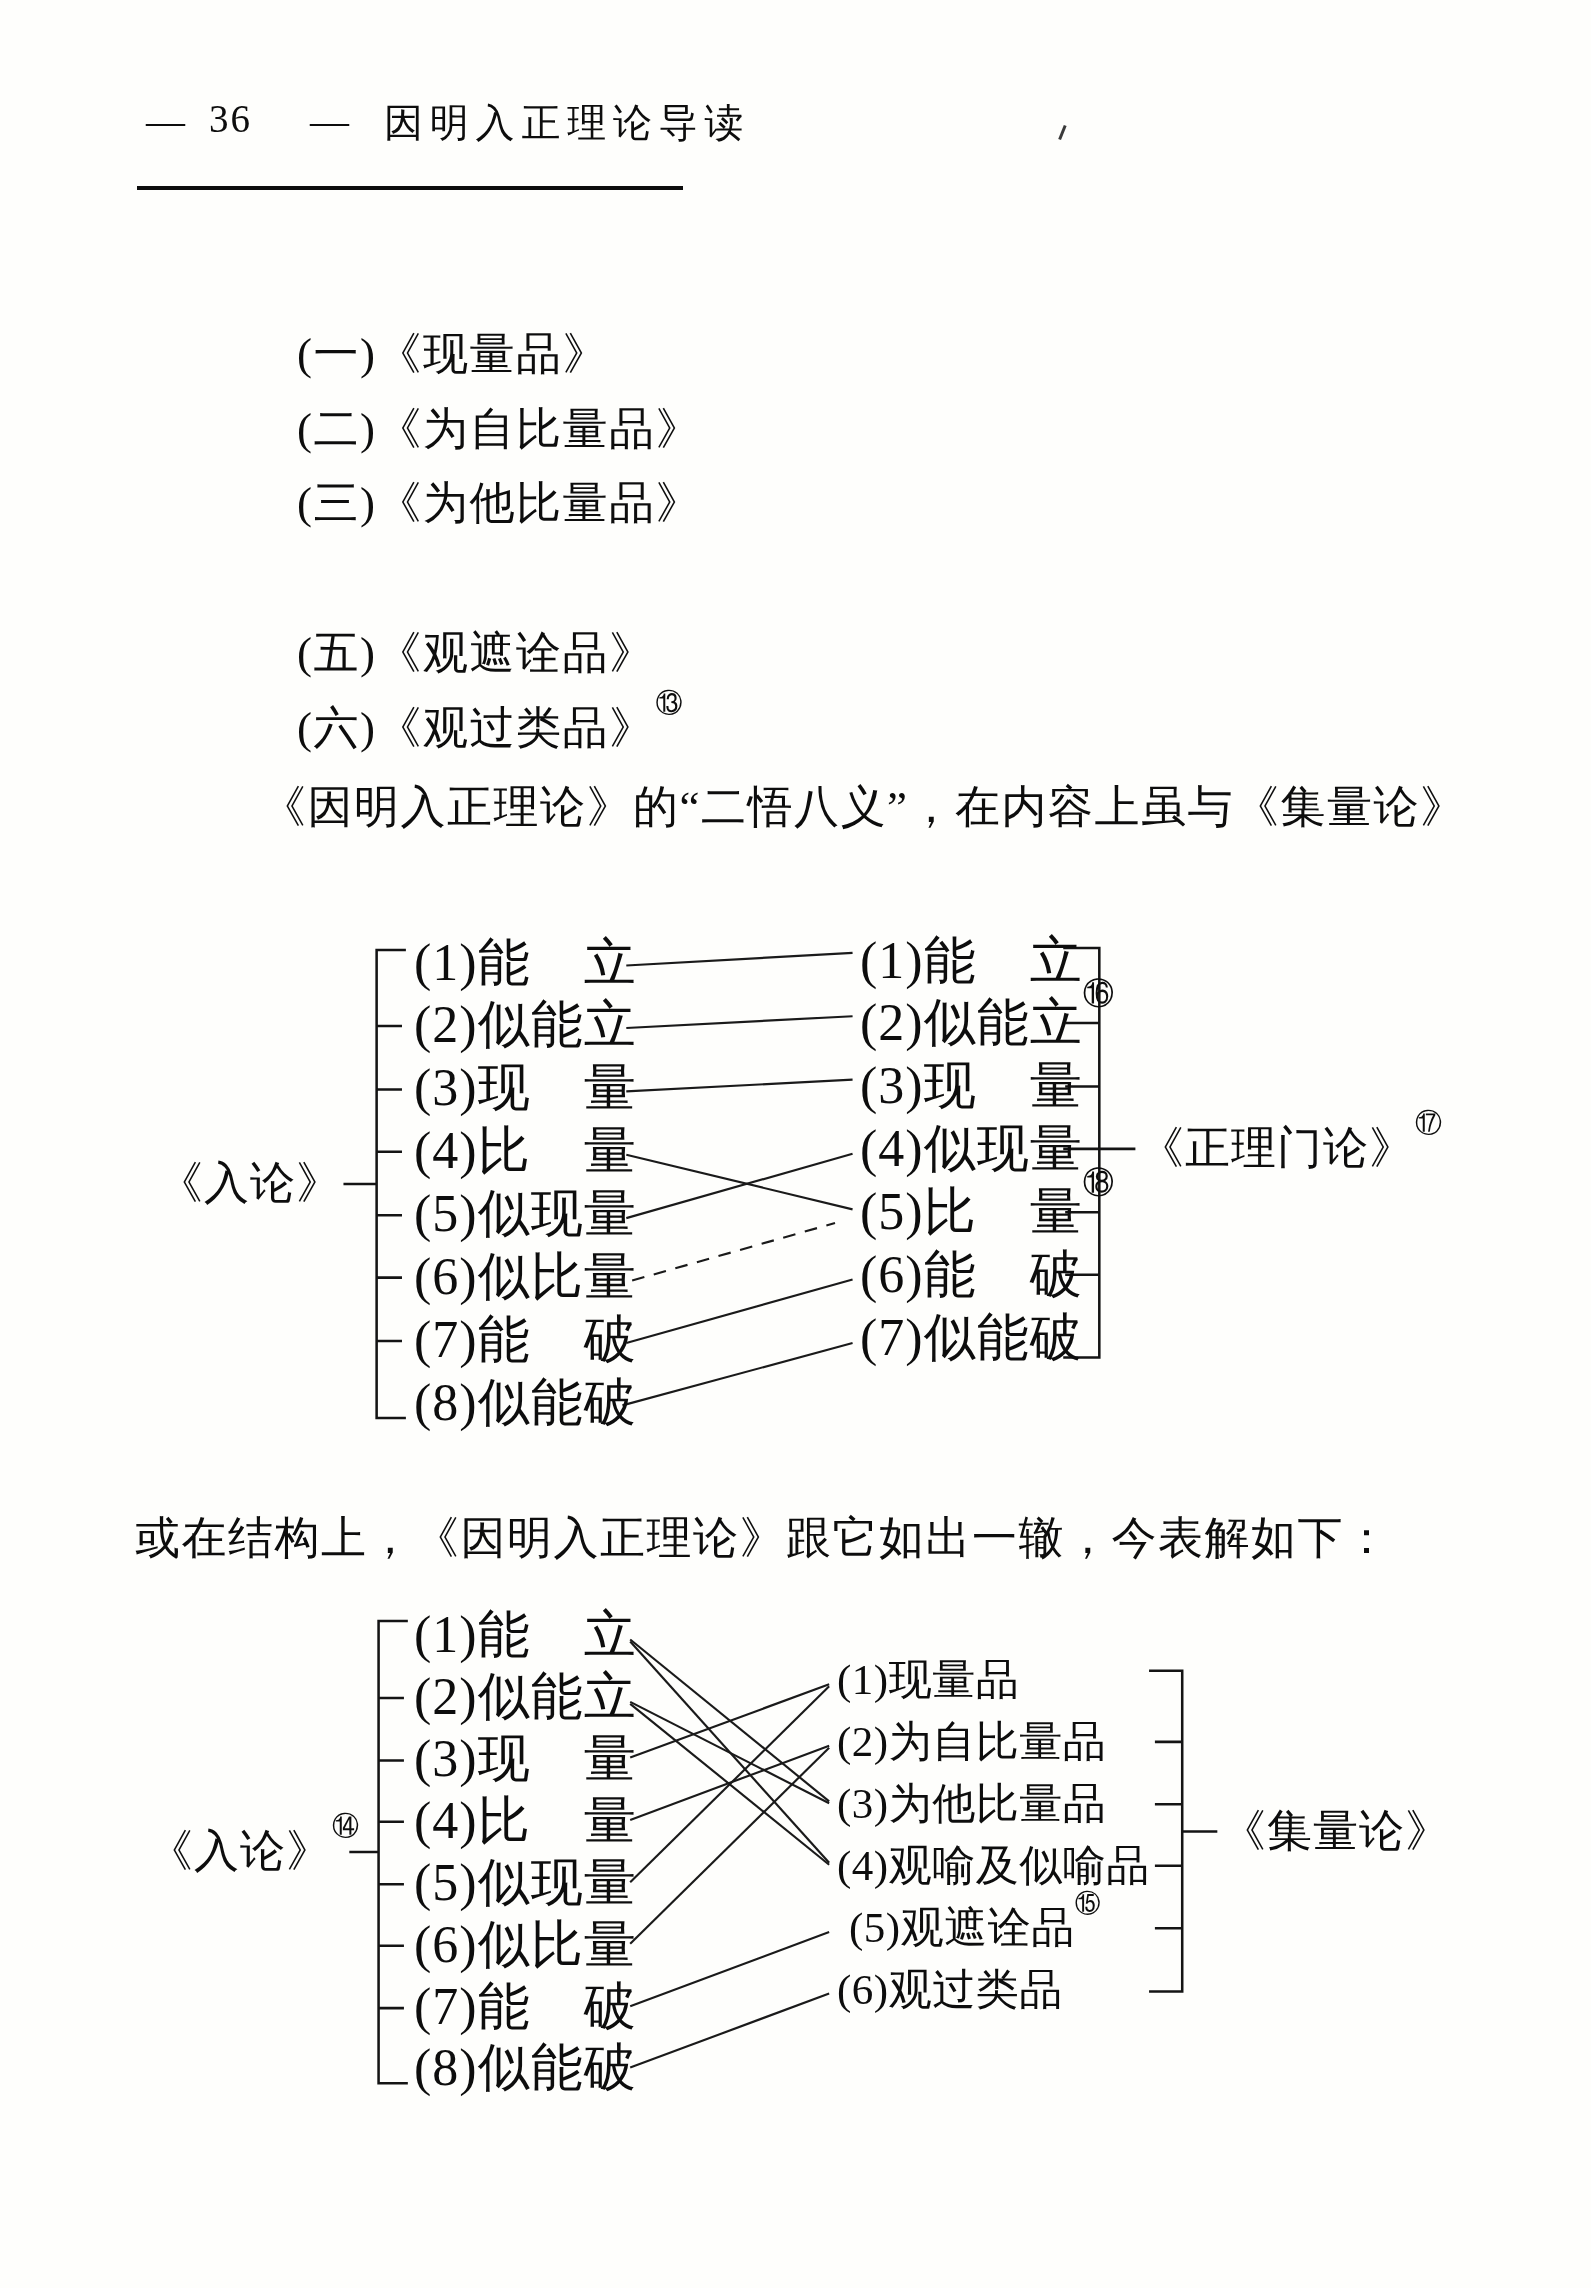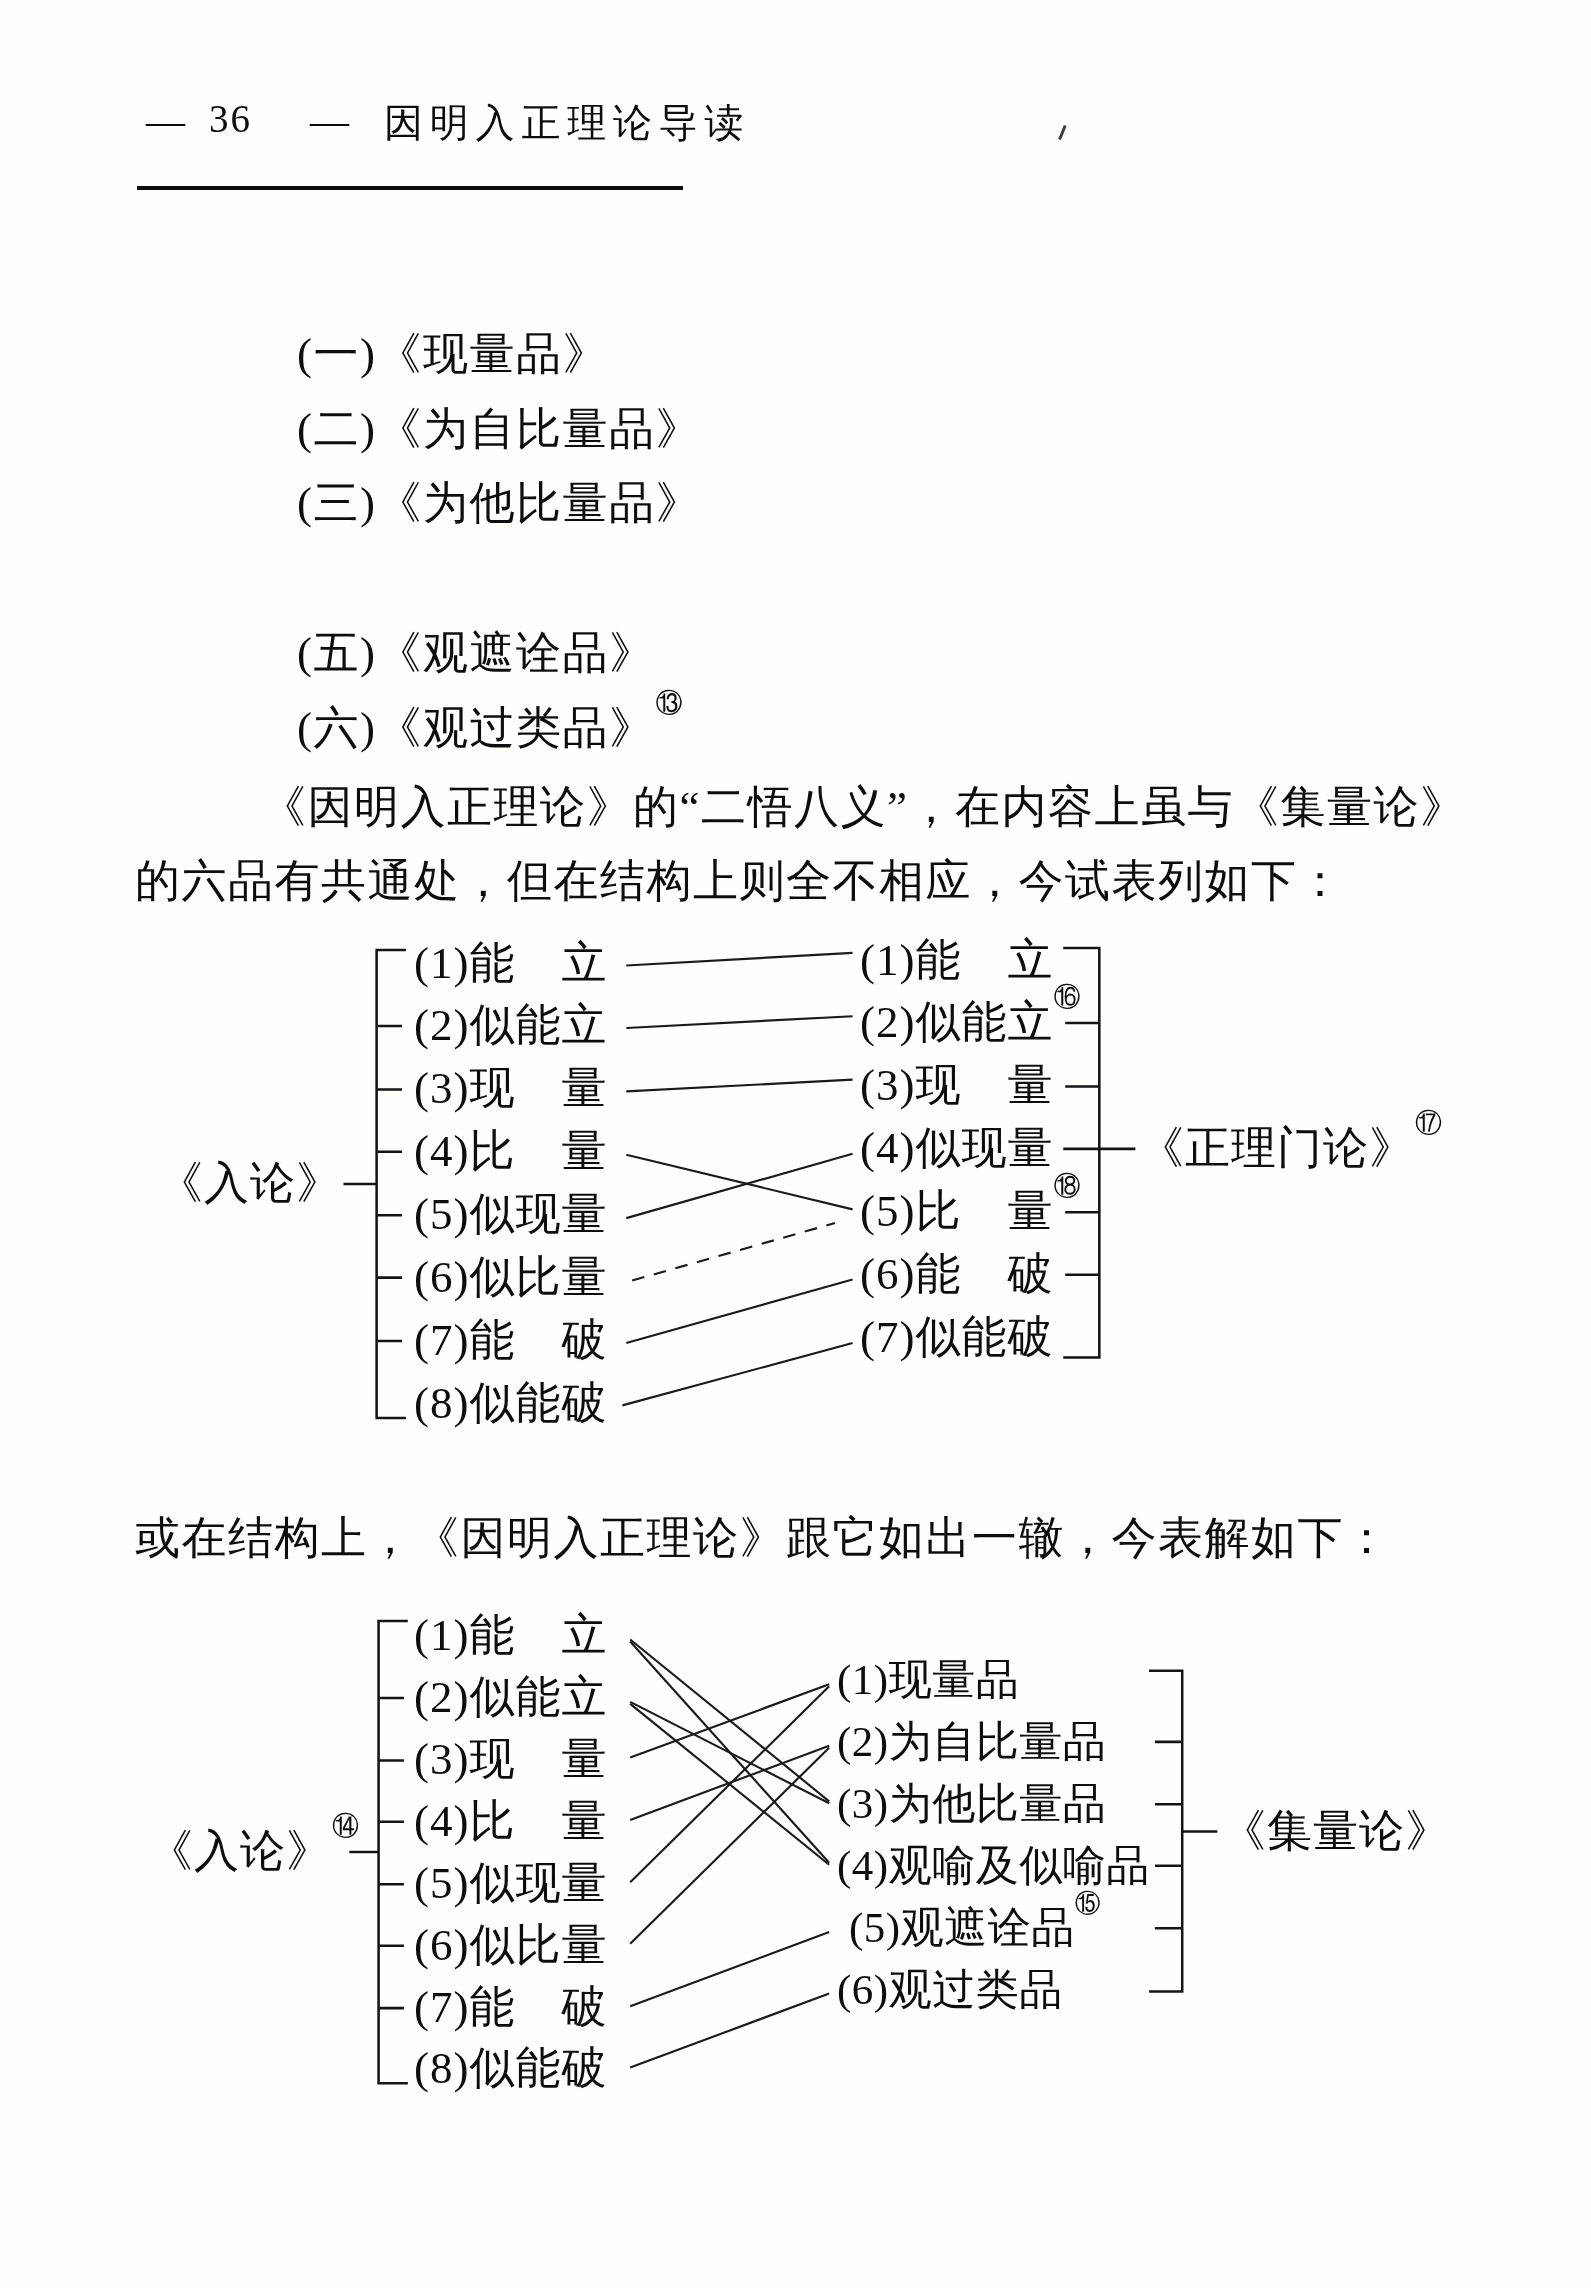--- a/index.html
+++ b/index.html
@@ -18,21 +18,21 @@
   
   .hdr-text { font-size:39px; letter-spacing:2px; }
   .hdr-title { font-size:39px; letter-spacing:6.8px; }
   .hdr-rule { position:absolute; background:#0d0d0d; }
   .stray-mark { position:absolute; width:2.9px; height:14.6px; background:#3a3a3a; transform:rotate(22deg); }
 
   
   .body-line { font-size:45px; letter-spacing:1.5px; line-height:1; }
 
   
-  .dg-item   { font-size:45px; letter-spacing:1px; line-height:1; }
+  .dg-item   { font-size:52px; letter-spacing:1px; line-height:1; }
   .dg-item-sm{ font-size:43px; letter-spacing:0.5px; line-height:1; }
   .dg-label  { font-size:45px; letter-spacing:1px; line-height:1; }
   sup.fn { font-size:0.60em; position:relative; top:-0.55em; letter-spacing:0; }
   svg.lines { position:absolute; left:0; top:0; }
   .stroke { stroke:#141414; stroke-width:2.6px; fill:none; }
   .stroke-thin { stroke:#1a1a1a; stroke-width:2.2px; fill:none; }
 </style>
 </head>
 <body>
 
@@ -46,21 +46,20 @@
   <div class="stray-mark" style="left:1061px; top:125px;"></div>
 
 
   <div class="abs body-line vcenter" style="left:297px; top:355px;"><span>(一)《现量品》</span><sup class="fn"></sup></div>
   <div class="abs body-line vcenter" style="left:297px; top:430px;"><span>(二)《为自比量品》</span><sup class="fn"></sup></div>
   <div class="abs body-line vcenter" style="left:297px; top:504px;"><span>(三)《为他比量品》</span><sup class="fn"></sup></div>
   <div class="abs body-line vcenter" style="left:297px; top:654px;"><span>(五)《观遮诠品》</span><sup class="fn"></sup></div>
   <div class="abs body-line vcenter" style="left:297px; top:729px;text-align:center;"><span>(六)《观过类品》</span><sup class="fn">⑬</sup></div>
 
   <div class="abs body-line vcenter" style="left:261px; top:808px;">《因明入正理论》的“二悟八义”，在内容上虽与《集量论》</div>
-  <div class="abs body-line vcenter" style="left:135px; top:882px;">的六品有共通处，但在结构上则全不相应，今试表列如下：</div>
 
   <svg class="lines" width="1592" height="2289" viewBox="0 0 1632 2347">
 
     <path class="stroke" d="M416 974 H386 V1454 H416 M386 1052 H412 M386 1117 H412 M386 1181 H412 M386 1246 H412 M386 1310 H412 M386 1375 H412 M352 1214 H386"></path>
 
     <path class="stroke" d="M1090 972 H1127 V1392 H1090 M1092 1049 H1127 M1092 1114 H1127 M1092 1243 H1127 M1092 1307 H1127 M1090 1178 H1164"></path>
 
     <g>
       <line class="stroke-thin" x1="642" y1="990" x2="874" y2="977"></line>
       <line class="stroke-thin" x1="642" y1="1054" x2="874" y2="1042"></line>

